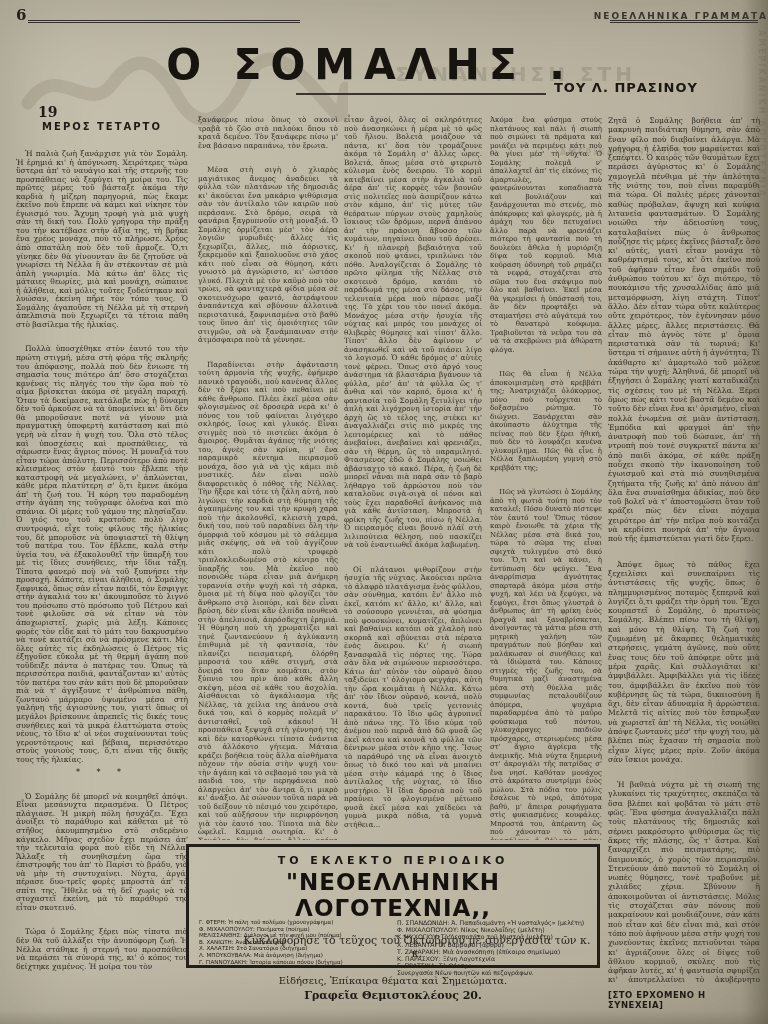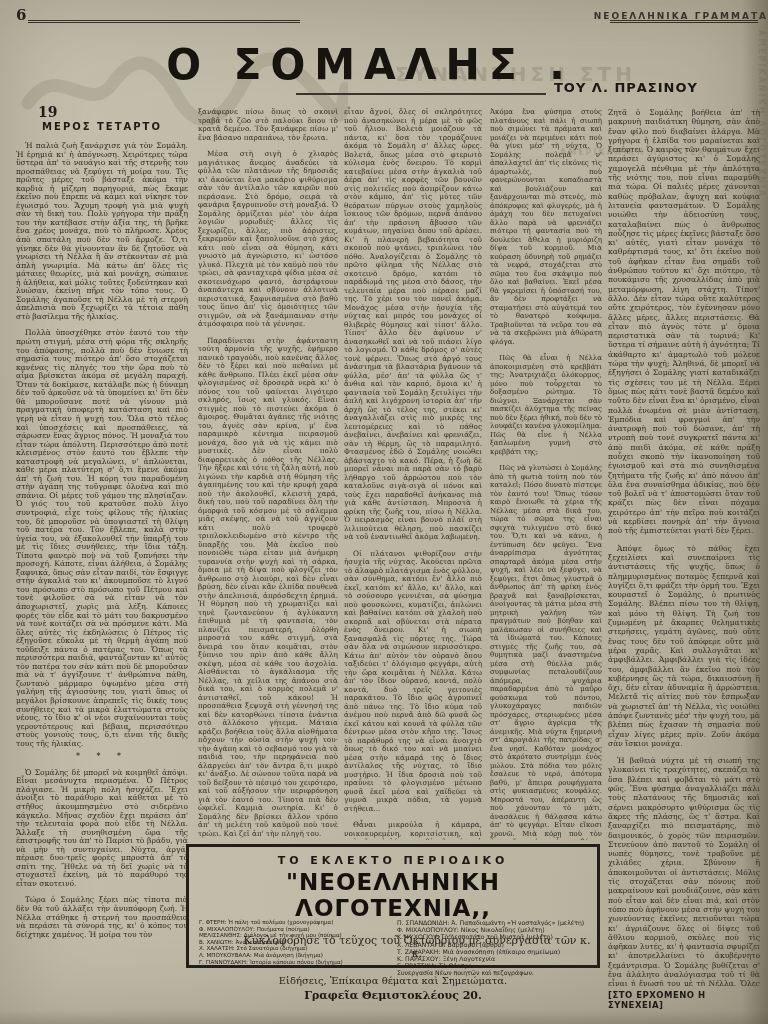--- a/index.html
+++ b/index.html
@@ -23,21 +23,21 @@
   .title{position:absolute;left:150px;top:40px;width:440px;text-align:center;
         font:bold 41px "DejaVu Sans",sans-serif;letter-spacing:9px;color:#171410;
         transform:scaleY(1.04);}
   .title-rule{position:absolute;left:296px;top:93px;width:250px;height:2px;background:#3a352c;}
   .byline{position:absolute;right:14px;top:80px;width:200px;
         font:bold 13px "DejaVu Sans",sans-serif;letter-spacing:1px;color:#1b1712;}
   .chapter{position:absolute;font:bold 14px "DejaVu Serif",serif;color:#1f1b15;}
   .partname{position:absolute;text-align:center;font:bold 10px "DejaVu Sans",sans-serif;
         letter-spacing:2px;color:#1f1b15;}
   .col{position:absolute;overflow:hidden;text-align:justify;color:#2e2a21;}
-  .col p{margin:8px 0 2px 0;text-indent:9px;line-height:inherit;}
+  .col p{margin:16px 0 2px 0;text-indent:9px;line-height:inherit;}
   .cont p:first-child{text-indent:0;}
   .col p.sep{text-align:center;text-indent:0;font-weight:bold;letter-spacing:7px;margin:4px 0;}
   #col1{left:16px;top:134px;width:172px;height:872px;font-size:7.6px;line-height:8.55px;}
   #col2{left:198px;top:100px;width:140px;height:740px;font-size:7.3px;line-height:8.5px;}
   #col3{left:344px;top:100px;width:138px;height:740px;font-size:7.3px;line-height:8.5px;}
   #col4{left:490px;top:100px;width:112px;height:740px;font-size:7.0px;line-height:8.5px;}
   #col5{left:608px;top:100px;width:152px;height:886px;font-size:7.6px;line-height:9.3px;}
   .continuation{position:absolute;left:608px;top:990px;width:152px;
         font:bold 8.5px "DejaVu Sans",sans-serif;letter-spacing:.5px;color:#1d1914;}
   .adbox{position:absolute;left:186px;top:844px;width:414px;height:124px;
@@ -96,21 +96,21 @@
       <p>Παραδίνεται στὴν ἀφάνταστη τούτη ἁρμονία τῆς ψυχῆς, ἐφήμερο πανικὸ τραγούδι, ποὺ κανένας ἄλλος δὲν τὸ ξέρει καὶ ποὺ πεθαίνει μὲ κάθε ἄνθρωπο. Πλέει ἐκεῖ μέσα σὰν φλογισμένος σὲ δροσερὰ νερὰ κι' ὁ πόνος του τοῦ φαίνεται λιγότερο σκληρός, ἴσως καὶ γλυκός. Εἶναι στιγμὲς ποὺ τὸ πιστεύει ἀκόμα ὁ ἄμοιρος. Θυμᾶται ἀγάπες τῆς νιότης του, ἁγνὲς σὰν κρίνα, μ' ἕνα παραμικρὸ κέντημα πειρασμοῦ μονάχα, ὅσο γιὰ νὰ τὶς κάμει πιὸ μυστικές. Δὲν εἶναι πολὺ διαφορετικὸς ὁ πόθος τῆς Νέλλας. Τὴν ἤξερε καὶ τότε τὴ ζάλη αὐτή, ποὺ λιγώνει τὴν καρδιὰ στὴ θύμηση τῆς ἀγαπημένης του καὶ τὴν κρυφὴ χαρὰ ποὺ τὴν ἀκολουθεῖ, κλειστὴ χαρά, δική του, ποὺ τοῦ παραδίνει ὅλη τὴν ὀμορφιὰ τοῦ κόσμου μὲ τὸ σάλεμμα μιᾶς σκέψης, σὰ νὰ τοῦ ἀγγίζουν κάτι πολὺ τρυφερὸ τριπλοκλειδωμένο στὸ κέντρο τῆς ὕπαρξής του. Μὰ ἐκεῖνο ποὺ πονοιῶθε τώρα εἶταν μιὰ ἀνήμερη τυραννία στὴν ψυχὴ καὶ τὴ σάρκα, ὅμοια μὲ τὴ δίψα ποὺ φλογίζει τὸν ἄνθρωπο στὸ λιοπύρι, καὶ δὲν εἶναι βρύση, δὲν εἶναι κἂν ἐλπίδα πουθενὰ στὴν ἀπελπισιά, ἀπρόσδεχτη ἐρημιά. Ἡ θύμηση ποὺ τὴ χρωματίζει καὶ τηνὲ ζωντανεύουν ἡ ἀγλύκαντη ἐπιθυμιὰ μὲ τὴ φαντασία, τὸν πλανίζει πεισματερή, ὁλόρθη μπροστά του κάθε στιγμή, στὰ ὄνειρά του ὅταν κοιμᾶται, στὸν ξύπνιο του πρὶν ἀπὸ κάθε ἄλλη σκέψη, μέσα σὲ κάθε του ἀσχολία. Αἰσθάνεται τὸ ἀγκάλιασμα τῆς Νέλλας, τὰ χείλια της ἀπάνου στὰ δικά του, καὶ ὁ κορμὸς πολεμᾶ ν' ἀντισταθεῖ, τοῦ κάκου! Ἡ προσπάθεια ξεψυχᾶ στὴ γέννησή της καὶ δὲν κατορθώνει τίποτα ἐνάντια στὸ ἀλλόκοτο γήτεμα. Μάταια κράζει βοήθεια τοὺς ἄλλα αἰσθήματα πὄχουν τὴν οὐσία στὴν ψυχή του· τὴν ἀγάπη καὶ τὸ σεβασμό του γιὰ τὰ παιδιά του, τὴν περηφάνεια ποὺ ἀλαργεύει ἀπ' τὸν ἄντρα ὅ,τι μικρὸ κι' ἀνάξιο. Δὲ σώνουν τοῦτα παρὰ νὰ τοῦ δείξουν τὸ πέσιμό του χειρότερο, καὶ τοῦ αὐξήσουν τὴν περιφρόνηση γιὰ τὸν ἑαυτό του. Τίποτα πιὰ δὲν ὠφελεῖ. Καμμιὰ σωτηρία. Κι' ὁ Σομάλης δὲν βρίσκει ἄλλον τρόπο ἀπ' τὴ μελέτη τοῦ καϋμοῦ ποὺ τονὲ τρώει. Καὶ ζεῖ ἀπ' τὴν πληγή του.</p>
       <p>Ἡ σιωπὴ τῆς μαγιάτικης νύχτας κάνει τὰ πράματα καὶ τὰ ὄντα σὰν μιὰν ἀχνή, λυώνει τὰ ἐμπόδια καὶ τὶς ἀντιστάσεις. Ἁπαλές, σὰ νὰ</p>
     </div>
   <div id="col3" class="col cont">
       <p>εἶταν ἄχνοί, ὅλες οἱ σκληρότητες ποὺ ἀνασηκώνει ἡ μέρα μὲ τὸ φῶς τοῦ ἥλιου. Βολετὰ μοιάζουν τὰ πάντα, κι' ὅσα τὸν τρομάζουνε ἀκόμα τὸ Σομάλη σ' ἄλλες ὧρες. Βολετά, ὅπως μέσα στὸ φτερωτὸ κύλισμα ἑνὸς ὄνειρου. Τὸ κορμὶ κατεβαίνει μέσα στὴν ἀγκαλιὰ τοῦ ἀέρα ἀπ' τὶς κορφὲς τῶν βουνῶν στὶς πολιτεῖες ποὺ ἀσπρίζουν κάτω στὸν κάμπο, ἀπ' τὶς μύτες τῶν θεόρατων πύργων στοὺς χαμηλοὺς ἴσκιους τῶν δρόμων, περνᾶ ἀπάνου ἀπ' τὴν πράσινη ἄβυσσο τῶν κυμάτων, πηγαίνει ὅπου τοῦ ἀρέσει. Κι' ἡ πλανερὴ βεβαιότητα τοῦ σκοποῦ ποὺ φτάνει, τριπλώνει τὸν πόθο. Ἀναλογίζεται ὁ Σομάλης τὸ πρῶτο φίλημα τῆς Νέλλας στὸ σκοτεινὸ δρόμο, κατόπι τὸ παράδωμά της μέσα στὸ δάσος, τὴν τελευταία μέρα ποὺ πέρασε μαζί της. Τὸ χέρι του τὸν πονεῖ ἀκόμα. Μονάχος μέσα στὴν ἡσυχία τῆς νύχτας καὶ μπρός του μονάχες οἱ θλιβερὲς θύμησες καὶ τίποτ' ἄλλο. Τίποτ' ἄλλο δὲν ἀφίνουν ν' ἀνασηκωθεῖ καὶ νὰ τοῦ πιάσει λίγο τὸ λογισμό. Ὁ κάθε δρόμος σ' αὐτὲς τονὲ φέρνει. Ὅπως στὸ ἀργό τους ἀνάστημα τὰ βλαστάρια βγάνουν τὰ φύλλα, μέσ' ἀπ' τὰ φύλλα ὣς τ' ἄνθια καὶ τὸν καρπό, ὅμοια κι' ἡ φαντασία τοῦ Σομάλη ξετυλίγει τὴν ἁπλὴ καὶ λιγόχρονη ἱστορία ἀπ' τὴν ἀρχὴ ὣς τὸ τέλος της, στέκει κι' ἀναγαλλιάζει στὶς πιὸ μικρές της λεπτομέρειες καὶ τὸ πάθος ἀνεβαίνει, ἀνεβαίνει καὶ φρενιάζει, σὰν τὴ θέρμη, ὣς τὸ παραμιλητό. Φτασμένος ἐδῶ ὁ Σομάλης νοιώθει ἀβάσταχτο τὸ κακό. Πέρα, ἡ ζωὴ δὲ μπορεῖ νἆναι πιὰ παρὰ σὰν τὸ βαρὺ λήθαργο τοῦ ἀρρώστου ποὺ τὸν καταλοῦνε σιγὰ-σιγὰ οἱ πόνοι καὶ τοὺς ἔχει παραδοθεῖ ἀνήκανος πιὰ γιὰ κάθε ἀντίσταση. Μπροστὰ ἡ φρίκη τῆς ζωῆς του, πίσω ἡ Νέλλα. Ὁ πειρασμὸς εἶναι βουνὸ πλάϊ στὴ λιλιπούτεια θέληση, ποὺ πασκίζει νὰ τοῦ ἐναντιωθεῖ ἀκόμα λαβωμένη.</p>
       <p>Οἱ πλάτανοι ψιθυρίζουν στὴν ἡσυχία τῆς νύχτας. Ἀκούεται πρῶτα τὸ ἀλαφρὸ πλατάγισμα ἑνὸς φύλλου, σὰν σύνθημα, κατόπι ἕν' ἄλλο πιὸ ἐκεῖ, κατόπι κι' ἄλλο, κι' ἄλλο, καὶ τὸ σούσουρο γεννιέται, σὰ φύσημα ποὺ φουσκώνει, κυματίζει, ἁπλώνει καὶ βαθαίνει κατόπι σὰ χλαλοὴ ποὺ σκορπᾶ καὶ σβύνεται στὰ πέρατα ἑνὸς ὄνειρου. Κι' ἡ σιωπὴ ξανασφαλᾶ τὶς πόρτες της. Τώρα σὰν ὅλα νὰ σιμώνουν περισσότερο. Κάτω ἀπ' αὐτὸν τὸν οὐρανὸ ὅπου ταξιδεύει τ' ὁλόγιομο φεγγάρι, αὐτὴ τὴν ὥρα κοιμᾶται ἡ Νέλλα. Κάτω ἀπ' τὸν ἴδιον οὐρανό, κοντά, πολὺ κοντά, δυὸ τρεῖς γειτονιὲς παρακάτου. Τὸ ἴδιο φῶς ἀγρυπνεῖ ἀπὸ πάνω της. Τὸ ἴδιο κύμα τοῦ ἀνέμου ποὺ περνᾶ ἀπὸ δῶ φυσᾶ ὣς ἐκεῖ κάτου καὶ κουνᾶ τὰ φύλλα τῶν δέντρων μέσα στὸν κῆπο της. Ἴσως τὸ παράθυρό της νὰ εἶναι ἀνοιχτὸ ὅπως τὸ δικό του καὶ νὰ μπαίνει μέσα στὴν κάμαρά της ὁ ἴδιος ἀντίλαλος τῆς νύχτας, τὸ ἴδιο μυστήριο. Ἡ ἴδια δροσιὰ ποὺ τοῦ πραΰνει τὸ φλογισμένο μέτωπο φυσᾶ ἐκεῖ μέσα καὶ χαϊδεύει τὰ γυμνὰ μικρὰ πόδια, τὰ γυμνὰ στήθεια...</p>
       <p>Θἆναι μικρούλα ἡ κάμαρα, νοικοκυρεμένη, κοριτσίστικη, καὶ στὸ χλιαρὸ ἀέρα της θὰ πλανιέται ἡ μυρωδιὰ τῆς Νέλλας· θ' ἀνεβοκατεβαίνει ἡ ἀνάσα της. Κάτω ἀπ' τὸν ἄσπρο οὐρανό, ξαπλωμένη ἐκεῖ στὸ κρεββάτι της, σὰν μέσα σὲ μιὰ βάρκα ποὺ ἀρμενίζει ξένοιαστη στὴ φεγγαροβραδιά. Ἡ Νέλλα ποὺ τοῦ ζήτησε νὰ γίνει δική του...</p>
     </div>
   <div id="col4" class="col cont">
       <p>Ἀκόμα ἕνα φύσημα στοὺς πλατάνους καὶ πάλι ἡ σιωπὴ ποὺ σιμώνει τὰ πράματα καὶ μοιάζει νὰ περιμένει κάτι ποὺ θὰ γίνει μέσ' τὴ νύχτα. Ὁ Σομάλης πολεμᾶ ν' ἀπαλλαχτεῖ ἀπ' τὶς εἰκόνες τὶς ἁμαρτωλές, ποὺ φανερώνουνται κοπαδιαστὰ καὶ βουλιάζουν καὶ ξανάρχουνται πιὸ στενές, πιὸ ἀπόκρυφες καὶ φλογερές, μὰ ἡ ἀμάχη του δὲν πετυχαίνει ἄλλο παρὰ νὰ φρενιάζει πιότερο τὴ φαντασία ποὺ τὴ δουλεύει ἄθελα ἡ μυριόριζη δίψα τοῦ κορμιοῦ. Μιὰ κούραση ὀδυνηρὴ τοῦ ρημάζει τὰ νεφρά, στοχάζεται στὸ σῶμα του ἕνα σκάψιμο ποὺ ὅλο καὶ βαθαίνει. Ἐκεῖ μέσα θὰ γκρεμίσει ἡ ὑπόστασή του, ἂν δὲν προφτάξει νὰ σταματήσει στὸ αὐγάτεμά του τὸ θανατερὸ κούφωμα. Τραβιοῦνται τὰ νεῦρα του σὰ νὰ τὰ σκεβρώνει μιὰ ἀθώρατη φλόγα.</p>
-      <p>Πῶς θὰ εἶναι ἡ Νέλλα ἀποκοιμισμένη στὸ κρεββάτι της; Ἀνατριχιάζει ὁλόκορμος, μόνο ποὺ τοὖρχεται τὸ δοξασμένο ρώτημα. Τὸ διώχνει. Ξανάρχεται σὰν πασκίζει ἀλύχτημα τῆς πείνας ποὺ δὲν ξέρει ἠθική, ποὺ δὲν τὸ λουφάζει κανένα γλυκομίλημα. Πῶς θὰ εἶνε ἡ Νέλλα ξαπλωμένη γυμνὴ στὸ κρεββάτι της;</p>
+      <p>Πῶς θὰ εἶναι ἡ Νέλλα ἀποκοιμισμένη στὸ κρεββάτι της; Ἀνατριχιάζει ὁλόκορμος, μόνο ποὺ τοὖρχεται τὸ δοξασμένο ρώτημα. Τὸ διώχνει. Ξανάρχεται σὰν ἀκούπαστο ἀλύχτημα τῆς πείνας ποὺ δὲν ξέρει ἠθική, ποὺ δὲν τὸ λουφάζει κανένα γλυκομίλημα. Πῶς θὰ εἶνε ἡ Νέλλα ξαπλωμένη γυμνὴ στὸ κρεββάτι της;</p>
       <p>Πῶς νὰ γλυτώσει ὁ Σομάλης ἀπὸ τὴ φωτιὰ τούτη ποὺ τὸν καταλεῖ; Πόσο δυνατὸ πίστεψε τὸν ἑαυτό του! Ὅπως τόσον καιρὸ ἔνοιωθε τὰ χέρια τῆς Νέλλας μέσα στὰ δικά του, τώρα τὸ σῶμα της εἶναι σφιχτὰ τυλιγμένο στὸ δικό του. Ὅ,τι καὶ νὰ κάνει, ἡ ἐντύπωση δὲν φεύγει. Ἕνα ἀναρρίπισμα ἁγνότητας σπαρταρᾶ ἀκόμα μέσα στὴν ψυχή, καὶ λέει νὰ ξεφύγει, νὰ ξεφύγει, ἔτσι ὅπως γλυστρᾶ ὁ ἄνθρωπος ἀπ' τὴ φρίκη ἑνὸς βραχνᾶ καὶ ξαναβρίσκεται, ἀνοίγοντας τὰ μάτια μέσα στὴ μητρικὴ γαλήνη τῶν πραγμάτων ποὺ βόηθαν καὶ μαλάκωσαν οἱ συνήθειες καὶ τὰ ἰδιώματά του. Κάποιες στιγμὲς τῆς ζωῆς του, σὰ θυμητικὰ μαζὶ ἀναστημένα μέσα στὴ θύελλα μιᾶς συμφωνίας πεταλουδίζουν ἀπόμερα, ψυχάρια παραδαρμένα ἀπὸ τὸ μαῦρο φούσκωμα τοῦ πόντου, γλυκοχάραγες παιδιῶν πρόσχαρες, στεριωμένες μέσα στ' ἄγριο ἀγρίεμα τῆς ἀνεμικῆς. Μιὰ νύχτα ξημερινὴ στ' ἀκρογιάλι τῆς πατρίδας σ' ἕνα νησί. Καθόταν μονάχος στὸ ἀκρότατο συντρίμμι ἑνὸς μώλου. Στὰ πόδια του μόλις ἔσαλευε τὸ νερό, ἀπότομα βαθύ, μ' ἄπειρα ρουφήγματα στὶς φυκιασμένες κουφάλες. Μπροστά του, ἀπέραντη ὣς ποὺ χάνονταν τὸ μάτι, ἀνασάλευε ἡ θάλασσα κάτω ἀπ' τὸ φεγγάρι. Εἶταν εἴκοσι χρονῶ. Μιὰ κόρη ποὺ τὸν ἀγαποῦσε τότε, εἶχε πεθάνει. Ἐκεῖ, στὸ ἴδιο μέρος ποὺ γνωριστήκανε, εἶχαν πρωτομιλήσει, καθόταν στὴ μοναξιὰ ἐκεῖ πέρα στὰ στερνὰ χνάρια τῆς ἀγάπης του. Δὲν εἶταν τέτοια ἡ ἀγάπη ἐκείνη, ποὺ νὰ γίνει νὰ πιστέψει πὼς εἶταν δυνατὸ νὰ ξαναδεῖ τὴ νεκρὴ νἄρθει σιμά του φτασμένη ἀπ' τὰ πέρατα ἐκεῖνα τῆς θάλασσας ποὺ λάμπανε σὰν ἀτέλειωτη γραμμὴ στὸ βάθος τρεμουλιάζοντας. Νὰ ξανάρχεται στὸ ἀθώρητο κάλεσμα τῆς ψυχῆς του ποὺ παίρνει ἄλλη μιὰ φορὰ τὴ λατρεμένη μορφή. Καὶ τότε τὴν πίστεψε, ποὺ τὸ θάμα γίνηκε σὰν τὴν εἶδε μέσα σ' ἕνα ὄνειρο, σ' ἕνα βράχο ἀπάνου, ὅπου ἀποκοιμήθηκε περιμένοντας τὸ ἀδύνατο. Τὴν εἶδε νὰ σχηματίζεται ἀπ' τὰ μύρια διαμάντια ποὺ ἄναψε τὸ φεγγάρι στὸ νερὸ καὶ νὰ βγαίνει ὁλόλαμπρη μέσ' ἀπ' τὴ θάλασσα.</p>
     </div>
   <div id="col5" class="col cont">
       <p>Ζητᾶ ὁ Σομάλης βοήθεια ἀπ' τὴ μακρυνὴ παιδιάτικη θύμηση, σὰν ἀπὸ ἕναν φίλο ποὺ διαβαίνει ἀλάργα. Μὰ γρήγορα ἡ ἐλπίδα του μαραίνεται καὶ ξεπέφτει. Ὁ καιρὸς τῶν θαυμάτων ἔχει περάσει ἀγύριστος κι' ὁ Σομάλης χαμογελᾶ πένθιμα μὲ τὴν ἁπλότητα τῆς νιότης του, ποὺ εἶναι παραμύθι πιὰ τώρα. Οἱ παλιὲς μέρες χάνονται καθὼς πρόβαλαν, ἄψυχη καὶ κούφια λιτανεία φαντασμάτων. Ὁ Σομάλης νοιώθει τὴν ἀδειοσύνη τους, καταλαβαίνει πὼς ὁ ἄνθρωπος ποὖζησε τὶς μέρες ἐκεῖνες βάσταξε ὅσο κι' αὐτές, γιατὶ εἶταν μονάχα τὸ καθρέφτισμά τους, κι' ὅτι ἐκεῖνο ποὺ τοῦ ἀφῆκαν εἶταν ἕνα σημάδι τοῦ ἀνθρώπου τούτου κι' ὄχι πιότερο, τὸ πουκάμισο τῆς χρυσαλλίδας ἀπὸ μιὰ μεταμόρφωση, λίγη στάχτη. Τίποτ' ἄλλο. Δὲν εἶταν τώρα οὔτε καλύτερος οὔτε χειρότερος, τὸν ἐγέννησαν μόνο ἄλλες μέρες, ἄλλες περιστάσεις. Θὰ εἶταν πιὸ ἁγνὸς τότε μ' ὅμοια περιστατικὰ σὰν τὰ τωρινά; Κι' ὕστερα τί σήμαινε αὐτὴ ἡ ἁγνότητα; Τί ἀκάθαρτο κι' ἁμαρτωλὸ τοῦ μόλευε τώρα τὴν ψυχή; Ἀληθινά, δὲ μπορεῖ νὰ ἐξηγήσει ὁ Σομάλης γιατί καταδικάζει τὶς σχέσεις του μὲ τὴ Νέλλα. Ξέρει ὅμως πὼς κάτι τονὲ βαστᾶ δεμένο καὶ τοῦτο δὲν εἶναι ἕνα κι' ὁρισμένο, εἶναι πολλὰ ἑνωμένα σὲ μιὰν ἀντίσταση. Ἐμπόδια καὶ φραγμοὶ ἀπ' τὴν ἀνατροφὴ ποὺ τοῦ δώσανε, ἀπ' τὴ ντροπὴ ποὺ τονὲ συγκρατεῖ πάντα κι' ἀπὸ παιδὶ ἀκόμα, σὲ κάθε πράξη ποὖχει σκοπὸ τὴν ἱκανοποίηση τοῦ ἐγωισμοῦ καὶ στὰ πιὸ συνηθισμένα ζητήματα τῆς ζωῆς κι' ἀπὸ πάνου ἀπ' ὅλα ἕνα συναίσθημα ἀδικίας, ποὺ δὲν τοῦ βολεῖ νὰ τ' ἀποστομώσει ὅταν τοῦ κράζει πὼς δὲν εἶναι πόχαμα χειρότερο ἀπ' τὴν πεῖρα ποὺ κοιτάζει νὰ κερδίσει πονηρὰ ἀπ' τὴν ἄγνοια ποὺ τῆς ἐμπιστεύεται γιατὶ δὲν ξέρει.</p>
       <p>Ἀπόψε ὅμως τὸ πάθος ἔχει ξεχειλίσει καὶ συνεπαίρνει τὶς ἀντιστάσεις τῆς ψυχῆς, ὅπως ὁ πλημμυρισμένος ποταμὸς ξεπερνᾶ καὶ λυγίζει ὅ,τι φράζει τὴν ὁρμή του. Ἔχει κουραστεῖ ὁ Σομάλης, ὁ πρωτινὸς Σομάλης. Βλέπει πίσω του τὴ θλίψη, καὶ μόνο τὴ θλίψη. Τὴ ζωή του ζυμωμένη μὲ ἄκαρπες θεληματικὲς στερήσεις, γεμάτη ἀγῶνες, ποὺ οὔτε ἕνας τους δὲν τοῦ ἀπόφερε οὔτε μιὰ μέρα χαρᾶς. Καὶ συλλογιᾶται κι' ἀμφιβάλλει. Ἀμφιβάλλει γιὰ τὶς ἰδέες του, ἀμφιβάλλει ἂν ἐκεῖνο ποὺ τὸν κυβέρνησε ὣς τὰ τώρα, δικαιοσύνη ἢ ὄχι, δὲν εἶταν ἀδυναμία ἢ ἀρρώστεια. Μελετᾶ τὶς αἰτίες ποὺ τὸν ἔσπρωξαν νὰ χωριστεῖ ἀπ' τὴ Νέλλα, τὶς νοιώθει ἀπόψε ζωντανὲς μέσ' τὴν ψυχή του, μὰ βλέπει πὼς ἔχασαν τὴ σημασία ποὺ εἶχαν λίγες μέρες πρίν. Ζοῦν ἀκόμα σὰν ἴσκιοι μονάχα.</p>
       <p>Ἡ βαθειὰ νύχτα μὲ τὴ σιωπή της γλυκαίνει τὶς τραχύτητες, σκεπάζει τὰ ὅσα βλέπει καὶ φοβᾶται τὸ μάτι στὸ φῶς. Ἕνα φύσημα ἀναγαλλιάζει πάλι τοὺς πλατάνους τῆς δημοσιᾶς καὶ σέρνει μακρόσυρτο ψιθύρισμα ὣς τὶς ἄκρες τῆς πλάσης, ὣς τ' ἄστρα. Καὶ ξαναρχίζει πιὸ πεισματάρης, πιὸ δαιμονικός, ὁ χορὸς τῶν πειρασμῶν. Στενεύουν ἀπὸ παντοῦ τὸ Σομάλη οἱ νωπὲς θύμησες, τονὲ τραβοῦνε μὲ χιλιάδες χέρια. Σβύνουν ἢ ἀποκοιμοῦνται οἱ ἀντιστάσεις. Μόλις τὶς στοχάζεται σὰν πόνους ποὺ μακραίνουν καὶ μουδιάζουνε, σὰν κάτι ποὺ εἶταν καὶ δὲν εἶναι πιά, καὶ στὸν τόπο ποὺ ἀφήνουν μέσα στὴν ψυχή του χωνεύοντας ἐκεῖνες πετιοῦνται τώρα κι' ἀγριάζουνε ὅλες οἱ δίψες τοῦ ἄθλιου κορμιοῦ, σκύλες ποὺ τὶς ἀφῆκαν λυτές, κι' ἡ φαντασία σφυρίζει κι' ἀποτρελλαίνει τὸ ἀκυβέρνητο ξεμάντρισμα. Ὁ Σομάλης βυθίζεται σ' ἕνα ἀλάλητο ἀναλόγιασμα τοῦ τί θὰ εἶναι ἡ ἕνωσή του μὲ τὴ Νέλλα. Ὅλες του οἱ αἰσθήσεις ἀκονισμένες δουλεύουν, δουλεύουν ξέφρενες, σὰ μηχανὲς ποὺ γυρνοῦνε στ' ἄδεια. Τὰ μάτια βλέπουν, ἀκοῦνε τ' αὐτιά, τὰ χέρια, τὸ κορμὶ ὁλάκερο ψαχουλεύουν τὸ ἀνύπαρχτο ὅραμα ποὺ ἡ φαντασία ρίχνει στὴν πείνα τους. Ἡ νύχτα κι' ἡ ἡσυχία βοηθοῦνε.</p>
     </div>
   <div class="continuation">[ΣΤΟ ΕΡΧΟΜΕΝΟ Η ΣΥΝΕΧΕΙΑ]</div>
 
   <div class="adbox">

